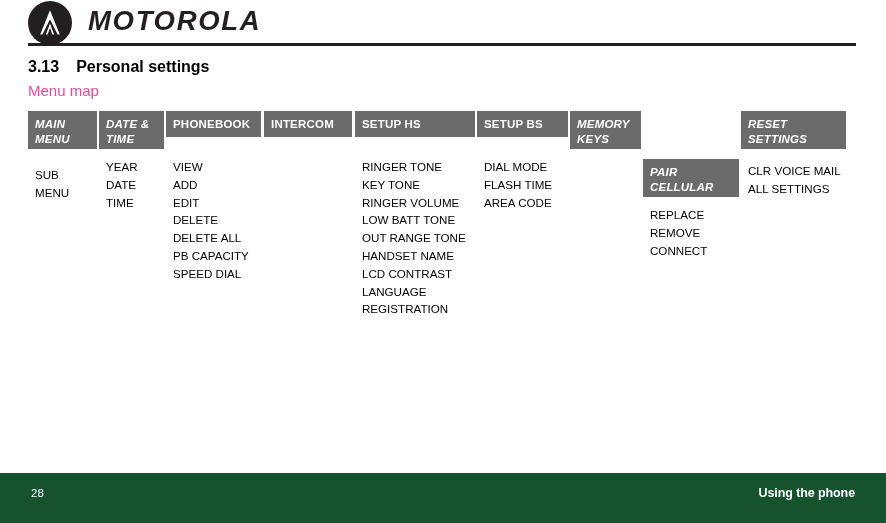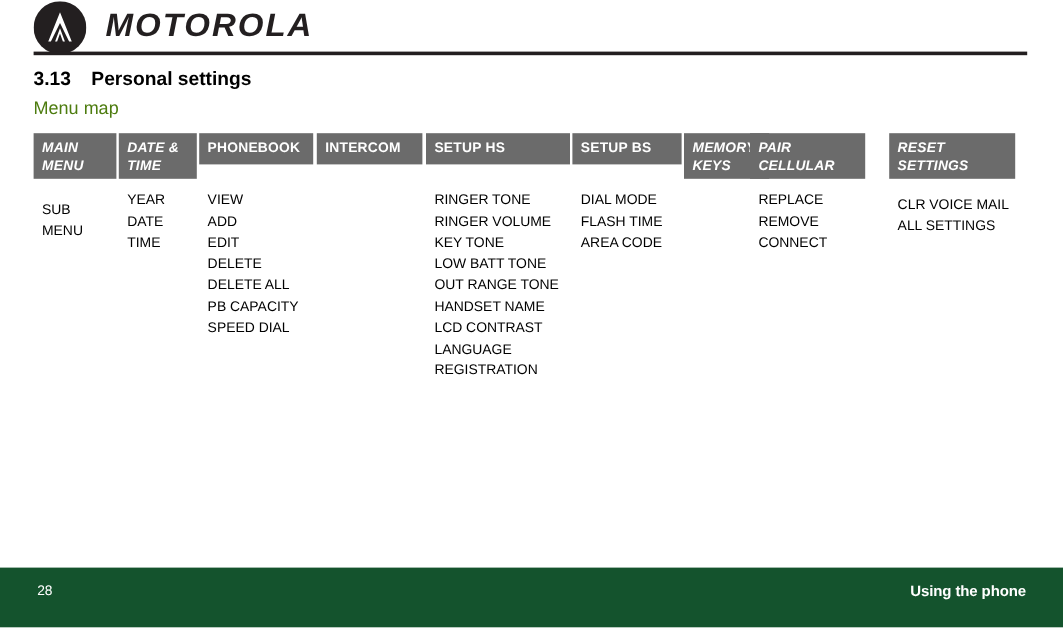--- a/index.html
+++ b/index.html
@@ -70,21 +70,21 @@
     white-space: nowrap;
   }
   #section-number {
     margin-right: 17px;
   }
   #subsection-heading {
     position: absolute;
     left: 28px;
     top: 82px;
     font-size: 15px;
-    color: #4d7c0f;
+    color: #ec4899;
   }
 
   
   #menu-map-table {
     position: absolute;
     left: 28px;
     top: 111px;
     width: 818px;
     height: 220px;
   }
@@ -212,22 +212,22 @@
         <div>INTERCOM</div>
       </div>
       <div class="col-body" style="margin-top: 12px;"></div>
     </div>
     <div class="col" style="left: 327px; width: 120px;">
       <div class="col-header">
         <div>SETUP HS</div>
       </div>
       <div class="col-body" style="margin-top: 12px;">
         <div class="cell">RINGER TONE</div>
+        <div class="cell">KEY TONE</div>
         <div class="cell">RINGER VOLUME</div>
-        <div class="cell">KEY TONE</div>
         <div class="cell">LOW BATT TONE</div>
         <div class="cell">OUT RANGE TONE</div>
         <div class="cell">HANDSET NAME</div>
         <div class="cell">LCD CONTRAST</div>
         <div class="cell">LANGUAGE</div>
         <div class="cell">REGISTRATION</div>
       </div>
     </div>
     <div class="col" style="left: 449px; width: 91px;">
       <div class="col-header">
@@ -239,21 +239,21 @@
         <div class="cell">AREA CODE</div>
       </div>
     </div>
     <div class="col" style="left: 542px; width: 71px;">
       <div class="col-header two-line">
         <div>MEMORY</div>
         <div>KEYS</div>
       </div>
       <div class="col-body" style="margin-top: 0px;"></div>
     </div>
-    <div class="col" style="left: 597px; width: 96px;">
+    <div class="col" style="left: 615px; width: 96px; margin-top: 48px;">
       <div class="col-header two-line">
         <div>PAIR</div>
         <div>CELLULAR</div>
       </div>
       <div class="col-body" style="margin-top: 0px;">
         <div class="cell">REPLACE</div>
         <div class="cell">REMOVE</div>
         <div class="cell">CONNECT</div>
       </div>
     </div>

